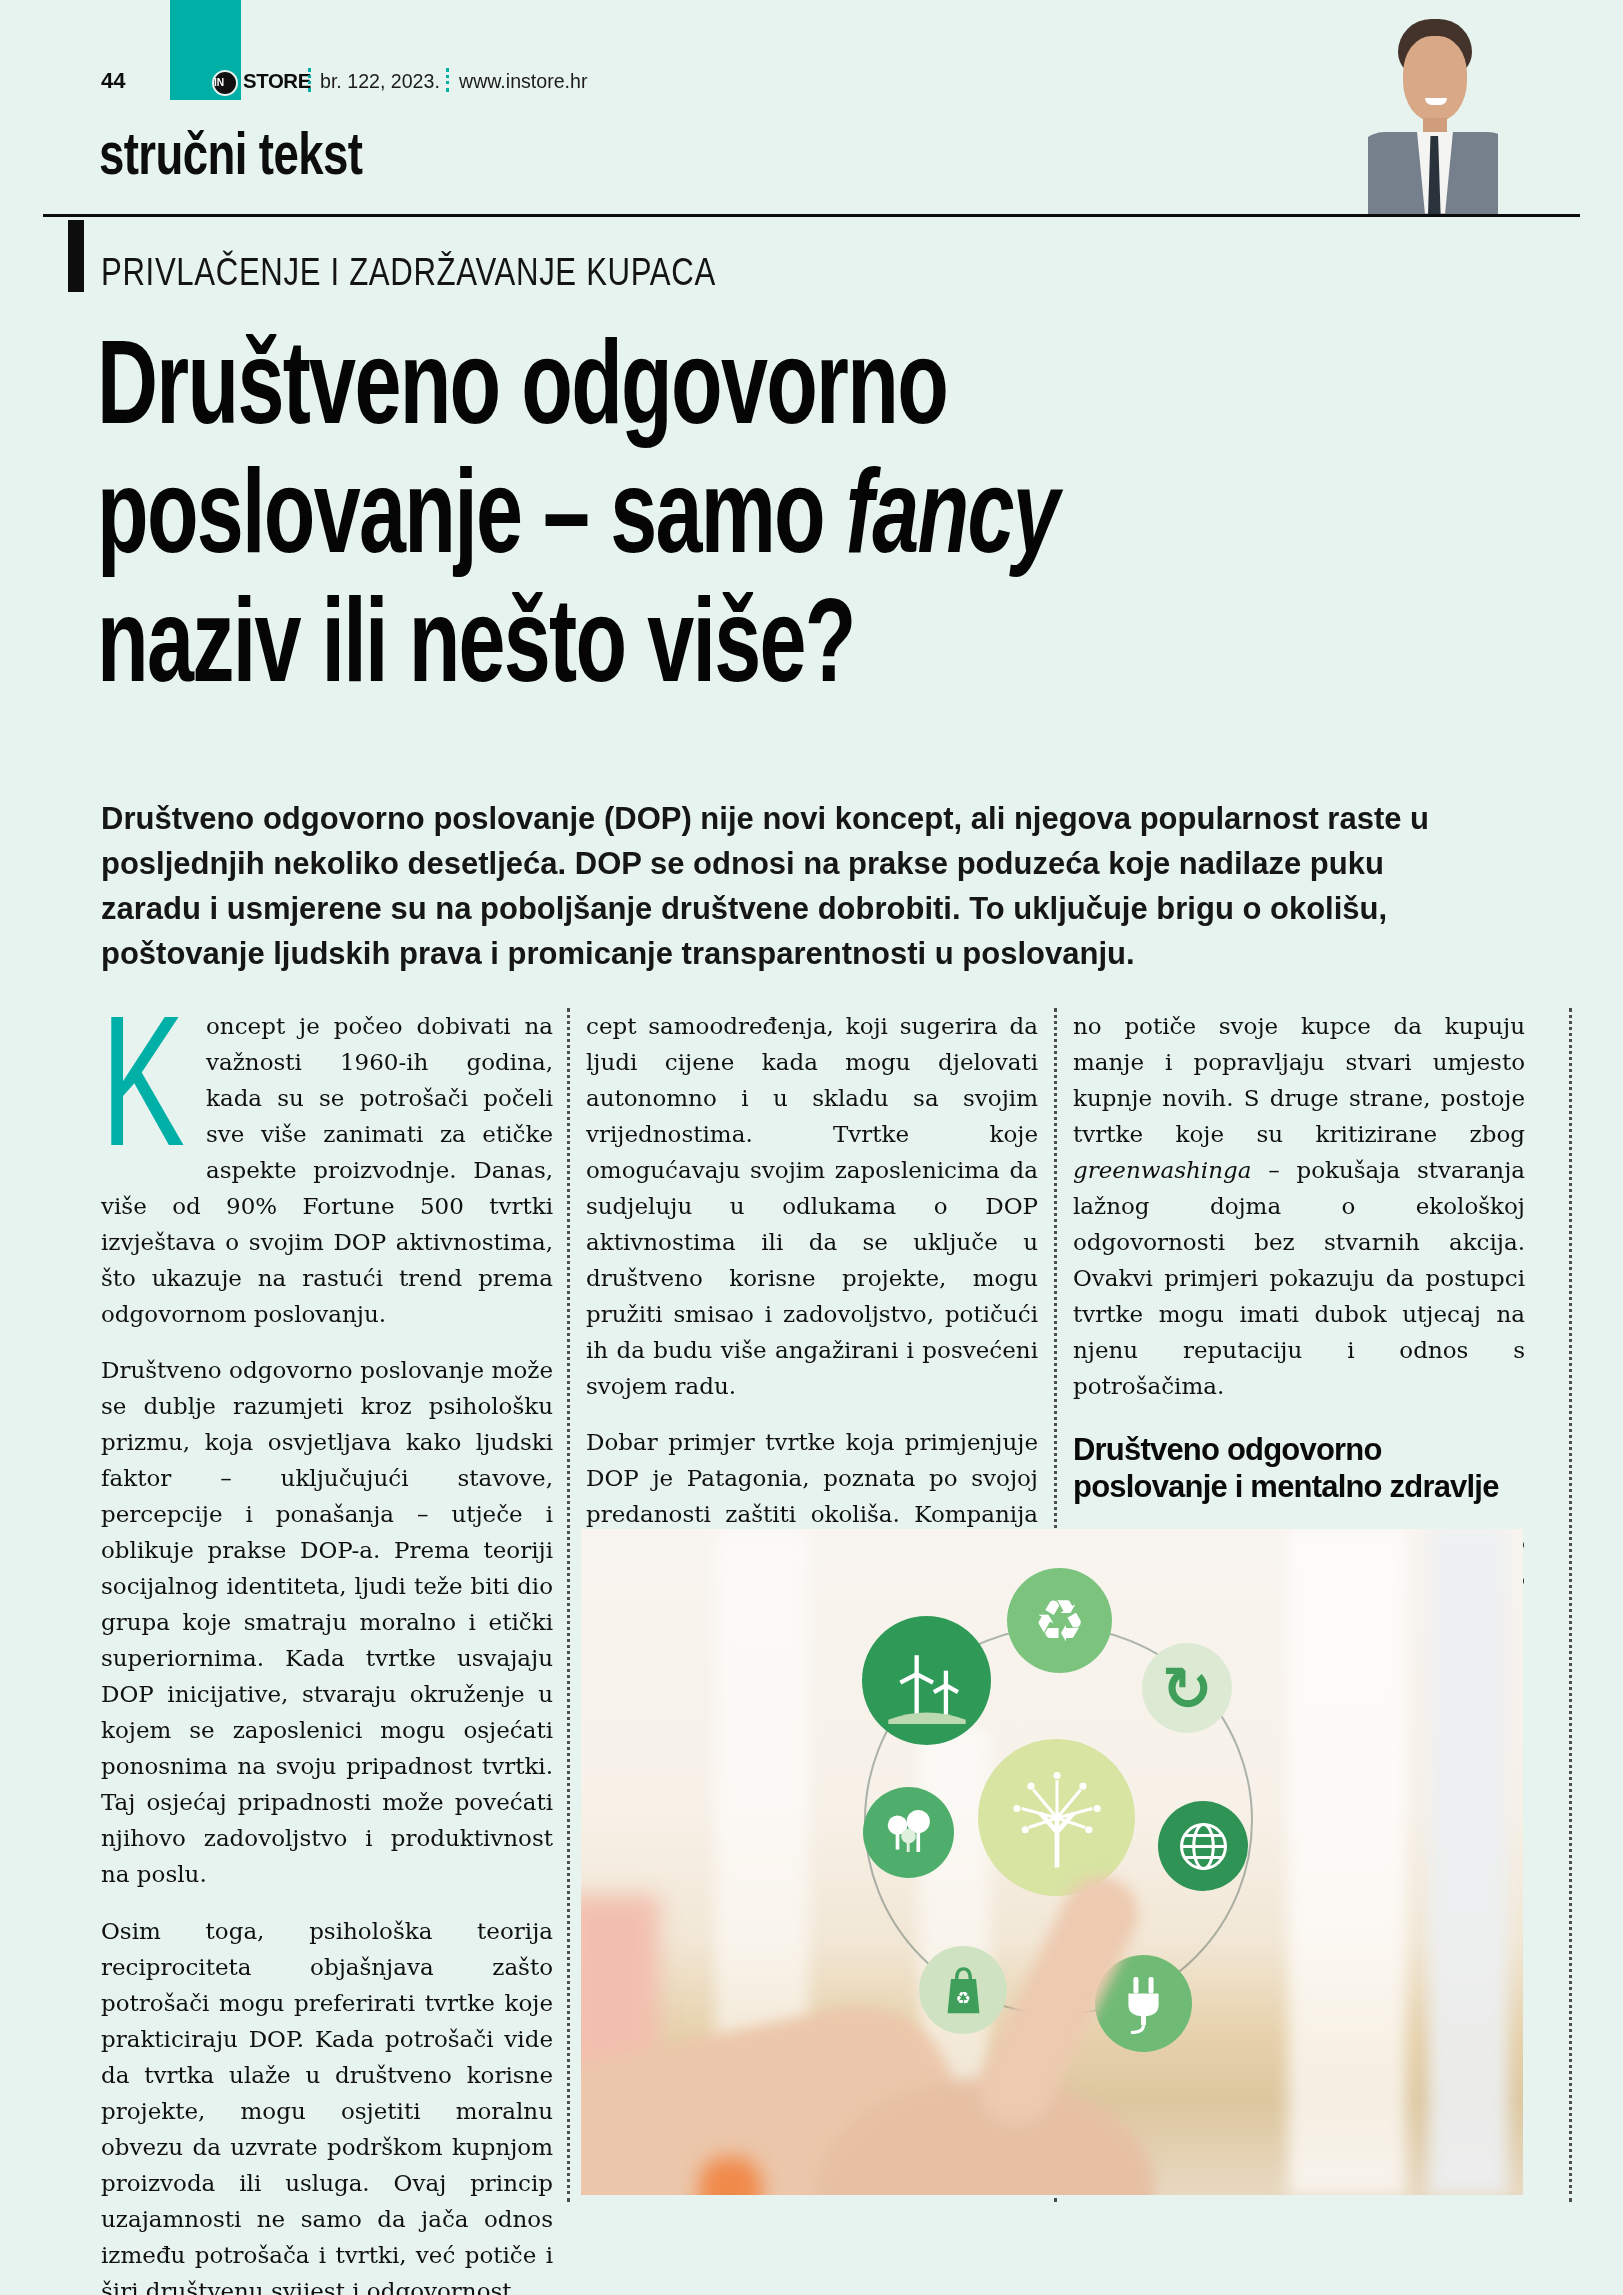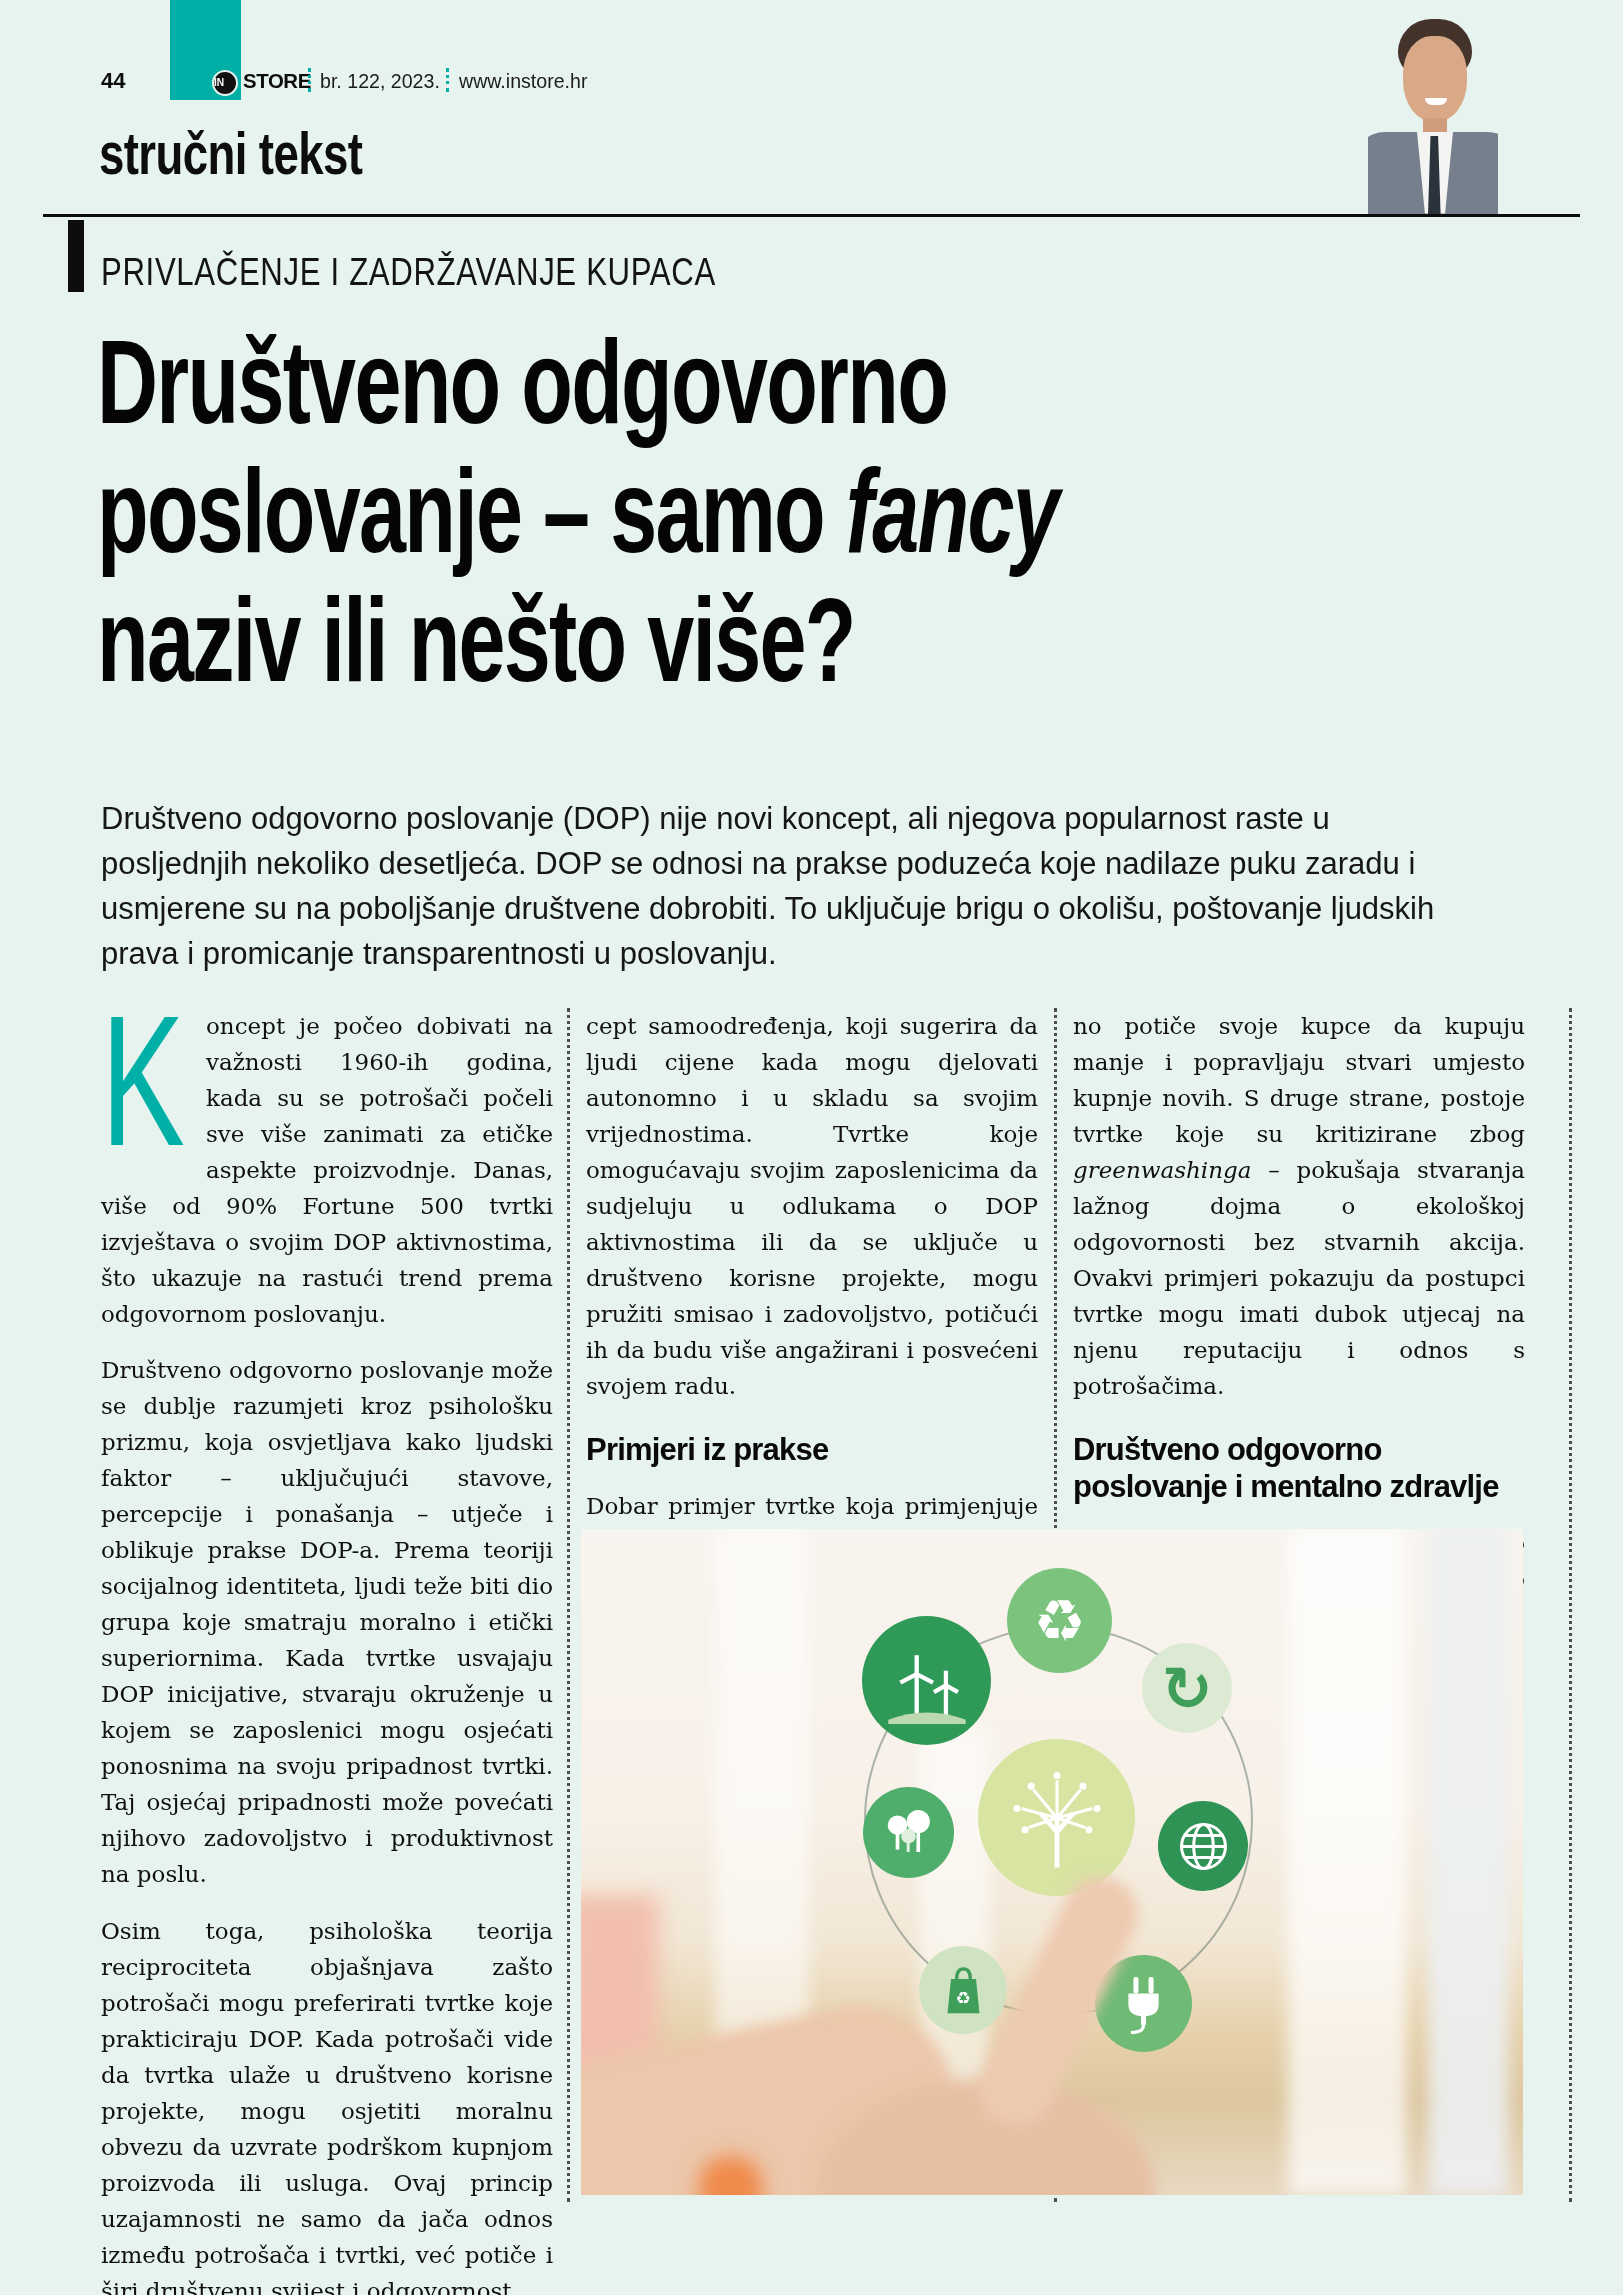--- a/index.html
+++ b/index.html
@@ -38,21 +38,21 @@
   .rule { position:absolute; left:43px; top:214px; width:1537px; height:3.1px; background:#0d0d0d; }
   .tick { position:absolute; left:68px; top:220px; width:15.7px; height:72px; background:#0d0d0d; }
   
   .kicker { position:absolute; left:101px; top:251px; font-size:38px; font-weight:400; color:#141414;
     transform:scaleX(0.82); transform-origin:left top; white-space:nowrap; letter-spacing:0.8px; }
   .title { position:absolute; left:97px; top:317px; }
   .title-line { font-size:119px; font-weight:900; letter-spacing:-2.4px; line-height:129px; white-space:nowrap;
     transform:scaleX(0.71); transform-origin:left top; color:#050505; }
   .title-line em { font-style:italic; }
   .lead { position:absolute; left:101px; top:796px; width:1359px; font-size:31px; line-height:45px;
-    font-weight:400; color:#161616; letter-spacing:0; }
+    font-weight:700; color:#161616; letter-spacing:0; }
   
   .col { position:absolute; top:1008px; width:452px; text-align:justify;
     font-family:"DejaVu Serif", serif; font-size:23px; line-height:36px; color:#101010; }
   .col-1 { left:101px; } .col-2 { left:586px; } .col-3 { left:1073px; }
   .col p { margin:0 0 20.4px 0; }
   .subhead { font-family:"Liberation Sans", sans-serif; font-weight:800; font-size:31px; line-height:37px;
     letter-spacing:-0.8px; text-align:left; margin:27px 0 20.4px 0; color:#0a0a0a; }
   .divider { position:absolute; top:1008px; width:0; height:1194px; border-left:3.1px dotted #4d4d4d; }
   .div-1 { left:567px; } .div-2 { left:1054px; } .div-3 { left:1569px; }
   .dropcap { float:left; width:94px; height:144px; font-family:"Liberation Sans", sans-serif;
@@ -130,21 +130,20 @@
 
   <div class="col col-1">
     <p><span class="dropcap">K</span><span>oncept je počeo dobivati na važnosti 1960-ih godina, kada su se potrošači počeli sve više zanimati za etičke aspekte proizvodnje. Danas, više od 90% Fortune 500 tvrtki izvještava o svojim DOP aktivnostima, što ukazuje na rastući trend prema odgovornom poslovanju.</span></p>
     <p>Društveno odgovorno poslovanje može se dublje razumjeti kroz psihološku prizmu, koja osvjetljava kako ljudski faktor – uključujući stavove, percepcije i ponašanja – utječe i oblikuje prakse DOP-a. Prema teoriji socijalnog identiteta, ljudi teže biti dio grupa koje smatraju moralno i etički superiornima. Kada tvrtke usvajaju DOP inicijative, stvaraju okruženje u kojem se zaposlenici mogu osjećati ponosnima na svoju pripadnost tvrtki. Taj osjećaj pripadnosti može povećati njihovo zadovoljstvo i produktivnost na poslu.</p>
     <p>Osim toga, psihološka teorija reciprociteta objašnjava zašto potrošači mogu preferirati tvrtke koje prakticiraju DOP. Kada potrošači vide da tvrtka ulaže u društveno korisne projekte, mogu osjetiti moralnu obvezu da uzvrate podrškom kupnjom proizvoda ili usluga. Ovaj princip uzajamnosti ne samo da jača odnos između potrošača i tvrtki, već potiče i širi društvenu svijest i odgovornost.</p>
 
   </div>
 
   <div class="col col-2">
     <p>cept samoodređenja, koji sugerira da ljudi cijene kada mogu djelovati autonomno i u skladu sa svojim vrijednostima. Tvrtke koje omogućavaju svojim zaposlenicima da sudjeluju u odlukama o DOP aktivnostima ili da se uključe u društveno korisne projekte, mogu pružiti smisao i zadovoljstvo, potičući ih da budu više angažirani i posvećeni svojem radu.</p>
-    <div class="subhead">Primjeri iz prakse</div>
     <p>Dobar primjer tvrtke koja primjenjuje DOP je Patagonia, poznata po svojoj predanosti zaštiti okoliša. Kompanija ne samo da koristi reciklirane materijale već i aktiv-</p>
   </div>
 
   <div class="col col-3">
     <p><span>no potiče svoje kupce da kupuju manje i popravljaju stvari umjesto kupnje novih. S druge strane, postoje tvrtke koje su kritizirane zbog </span><span class="ital">greenwashinga</span><span> – pokušaja stvaranja lažnog dojma o ekološkoj odgovornosti bez stvarnih akcija. Ovakvi primjeri pokazuju da postupci tvrtke mogu imati dubok utjecaj na njenu reputaciju i odnos s potrošačima.</span></p>
     <div class="subhead">Društveno odgovorno poslovanje i mentalno zdravlje</div>
     <p>Kad govorimo o društveno odgovornom poslovanju, često zaboravljamo na njegov</p>
   </div>
 
   <div class="photo">

